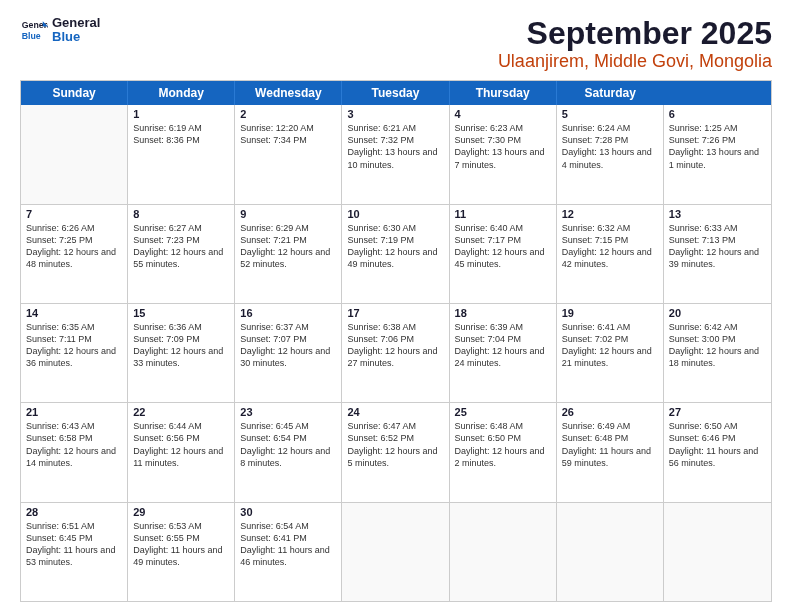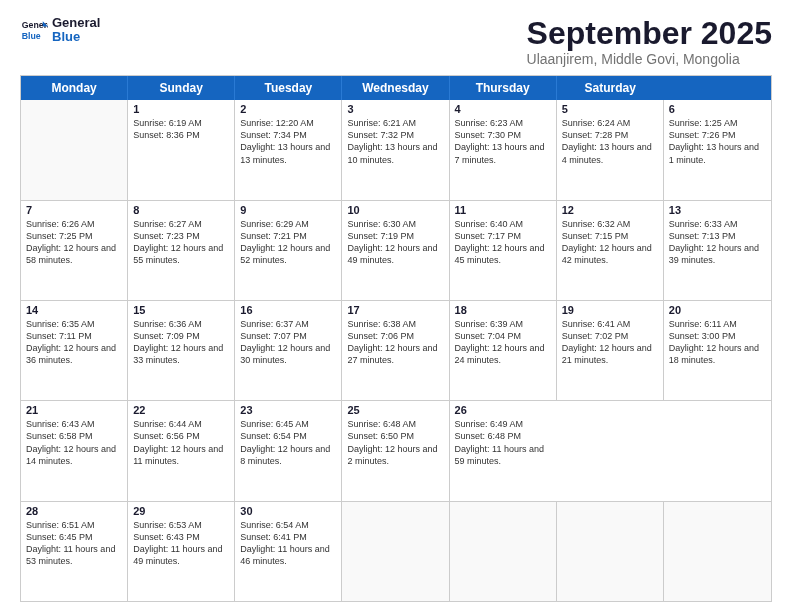--- a/index.html
+++ b/index.html
@@ -26,31 +26,31 @@
     .logo {
       display: flex;
       align-items: center;
       gap: 4px;
     }
     .logo-icon {
       width: 28px;
       height: 28px;
     }
     .title-block {
-      text-align: left;
+      text-align: right;
     }
     .month-title {
       font-size: 32px;
       font-weight: bold;
       color: #1a1a2e;
       line-height: 1.1;
     }
     .location-title {
-      font-size: 14px;
-      color: #737373;
+      font-size: 18px;
+      color: #c2410c;
       font-weight: normal;
     }
     .calendar {
       flex: 1;
       display: flex;
       flex-direction: column;
       border: 1px solid #ccc;
     }
     .cal-header {
       display: grid;
@@ -125,40 +125,39 @@
       </div>
     </div>
     <div class="title-block">
       <div class="month-title">September 2025</div>
       <div class="location-title">Ulaanjirem, Middle Govi, Mongolia</div>
     </div>
   </div>
 
   <div class="calendar">
     <div class="cal-header">
-    <div class="cal-header-cell">Monday</div>
-        <div class="cal-header-cell">Sunday</div>
+    <div class="cal-header-cell">Sunday</div>
+        <div class="cal-header-cell">Monday</div>
+        <div class="cal-header-cell">Wednesday</div>
         <div class="cal-header-cell">Tuesday</div>
-        <div class="cal-header-cell">Wednesday</div>
         <div class="cal-header-cell">Thursday</div>
         <div class="cal-header-cell">Saturday</div>
       </div>
     <div class="cal-body">
     <div class="cal-row">
           <div class="cal-cell empty"></div>
           <div class="cal-cell">
             <div class="day-number">1</div>
             <div class="cell-line">Sunrise: 6:19 AM</div>
             <div class="cell-line">Sunset: 8:36 PM</div>
           </div>
           <div class="cal-cell">
             <div class="day-number">2</div>
             <div class="cell-line">Sunrise: 12:20 AM</div>
             <div class="cell-line">Sunset: 7:34 PM</div>
-            <div class="cell-line">Daylight: 13 hours and 13 minutes.</div>
           </div>
           <div class="cal-cell">
             <div class="day-number">3</div>
             <div class="cell-line">Sunrise: 6:21 AM</div>
             <div class="cell-line">Sunset: 7:32 PM</div>
             <div class="cell-line">Daylight: 13 hours and 10 minutes.</div>
           </div>
           <div class="cal-cell">
             <div class="day-number">4</div>
             <div class="cell-line">Sunrise: 6:23 AM</div>
@@ -176,21 +175,21 @@
             <div class="cell-line">Sunrise: 1:25 AM</div>
             <div class="cell-line">Sunset: 7:26 PM</div>
             <div class="cell-line">Daylight: 13 hours and 1 minute.</div>
           </div>
         </div>
         <div class="cal-row">
           <div class="cal-cell">
             <div class="day-number">7</div>
             <div class="cell-line">Sunrise: 6:26 AM</div>
             <div class="cell-line">Sunset: 7:25 PM</div>
-            <div class="cell-line">Daylight: 12 hours and 58 minutes.</div>
+            <div class="cell-line">Daylight: 12 hours and 48 minutes.</div>
           </div>
           <div class="cal-cell">
             <div class="day-number">8</div>
             <div class="cell-line">Sunrise: 6:27 AM</div>
             <div class="cell-line">Sunset: 7:23 PM</div>
             <div class="cell-line">Daylight: 12 hours and 55 minutes.</div>
           </div>
           <div class="cal-cell">
             <div class="day-number">9</div>
             <div class="cell-line">Sunrise: 6:29 AM</div>
@@ -254,21 +253,21 @@
             <div class="cell-line">Daylight: 12 hours and 24 minutes.</div>
           </div>
           <div class="cal-cell">
             <div class="day-number">19</div>
             <div class="cell-line">Sunrise: 6:41 AM</div>
             <div class="cell-line">Sunset: 7:02 PM</div>
             <div class="cell-line">Daylight: 12 hours and 21 minutes.</div>
           </div>
           <div class="cal-cell">
             <div class="day-number">20</div>
-            <div class="cell-line">Sunrise: 6:11 AM</div>
+            <div class="cell-line">Sunrise: 6:42 AM</div>
             <div class="cell-line">Sunset: 3:00 PM</div>
             <div class="cell-line">Daylight: 12 hours and 18 minutes.</div>
           </div>
         </div>
         <div class="cal-row">
           <div class="cal-cell">
             <div class="day-number">21</div>
             <div class="cell-line">Sunrise: 6:43 AM</div>
             <div class="cell-line">Sunset: 6:58 PM</div>
             <div class="cell-line">Daylight: 12 hours and 14 minutes.</div>
@@ -279,43 +278,55 @@
             <div class="cell-line">Sunset: 6:56 PM</div>
             <div class="cell-line">Daylight: 12 hours and 11 minutes.</div>
           </div>
           <div class="cal-cell">
             <div class="day-number">23</div>
             <div class="cell-line">Sunrise: 6:45 AM</div>
             <div class="cell-line">Sunset: 6:54 PM</div>
             <div class="cell-line">Daylight: 12 hours and 8 minutes.</div>
           </div>
           <div class="cal-cell">
+            <div class="day-number">24</div>
+            <div class="cell-line">Sunrise: 6:47 AM</div>
+            <div class="cell-line">Sunset: 6:52 PM</div>
+            <div class="cell-line">Daylight: 12 hours and 5 minutes.</div>
+          </div>
+          <div class="cal-cell">
             <div class="day-number">25</div>
             <div class="cell-line">Sunrise: 6:48 AM</div>
             <div class="cell-line">Sunset: 6:50 PM</div>
             <div class="cell-line">Daylight: 12 hours and 2 minutes.</div>
           </div>
           <div class="cal-cell">
             <div class="day-number">26</div>
             <div class="cell-line">Sunrise: 6:49 AM</div>
             <div class="cell-line">Sunset: 6:48 PM</div>
             <div class="cell-line">Daylight: 11 hours and 59 minutes.</div>
           </div>
+          <div class="cal-cell">
+            <div class="day-number">27</div>
+            <div class="cell-line">Sunrise: 6:50 AM</div>
+            <div class="cell-line">Sunset: 6:46 PM</div>
+            <div class="cell-line">Daylight: 11 hours and 56 minutes.</div>
+          </div>
         </div>
         <div class="cal-row">
           <div class="cal-cell">
             <div class="day-number">28</div>
             <div class="cell-line">Sunrise: 6:51 AM</div>
             <div class="cell-line">Sunset: 6:45 PM</div>
             <div class="cell-line">Daylight: 11 hours and 53 minutes.</div>
           </div>
           <div class="cal-cell">
             <div class="day-number">29</div>
             <div class="cell-line">Sunrise: 6:53 AM</div>
-            <div class="cell-line">Sunset: 6:43 PM</div>
+            <div class="cell-line">Sunset: 6:55 PM</div>
             <div class="cell-line">Daylight: 11 hours and 49 minutes.</div>
           </div>
           <div class="cal-cell">
             <div class="day-number">30</div>
             <div class="cell-line">Sunrise: 6:54 AM</div>
             <div class="cell-line">Sunset: 6:41 PM</div>
             <div class="cell-line">Daylight: 11 hours and 46 minutes.</div>
           </div>
           <div class="cal-cell empty"></div>
           <div class="cal-cell empty"></div>

